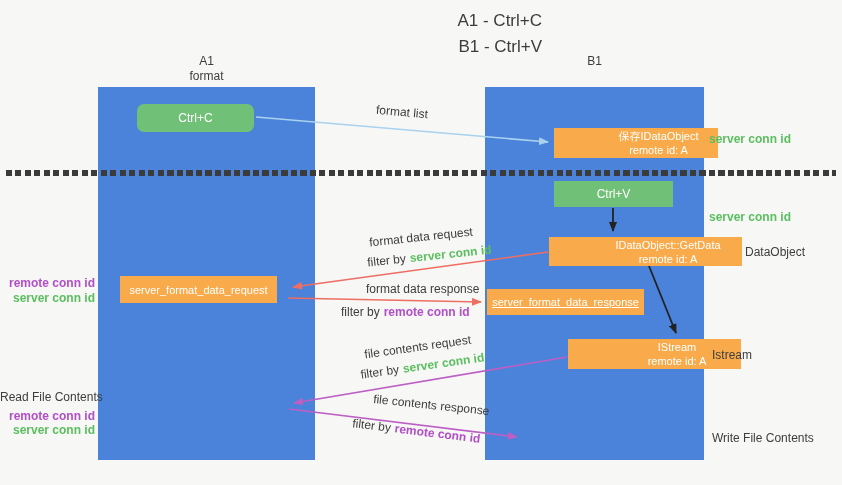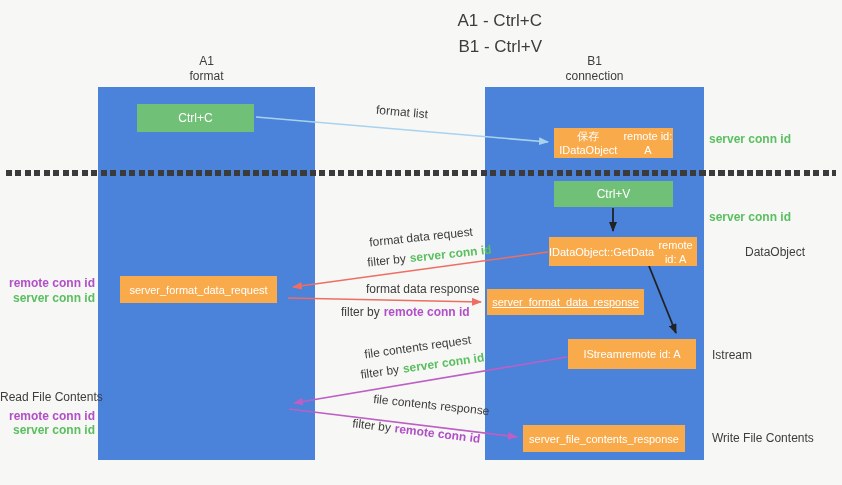--- a/index.html
+++ b/index.html
@@ -23,22 +23,22 @@
   .divider {
     left:6px; top:170px; width:830px; height:6px;
     background:repeating-linear-gradient(to right, var(--divider,#3b3b3b) 0 6px, transparent 6px 9.5px);
   }
   .node {
     display:flex; align-items:center; justify-content:center; text-align:center;
     color:#ffffff; font-size:11px; line-height:14px;
   }
   .node.green  { background:var(--node-green,#71c077); font-size:12px; }
   .node.orange { background:var(--node-orange,#f9ab4c); }
-  .col { flex-direction:row; }
-  .n-ctrlc   { left:137px; top:104px; width:117px; height:28px; }
+  .col { flex-direction:column;padding-left:45px; }
+  .n-ctrlc   { left:137px; top:104px; width:117px; height:28px;border-radius:7px; }
   .n-save    { left:554px; top:128px; width:119px; height:30px; }
   .n-ctrlv   { left:554px; top:181px; width:119px; height:26px; }
   .n-getdata { left:549px; top:237px; width:148px; height:29px; }
   .n-freq    { left:120px; top:276px; width:157px; height:27px; }
   .n-fresp   { left:487px; top:289px; width:157px; height:26px;text-decoration:underline; }
   .n-istream { left:568px; top:339px; width:128px; height:30px; }
   .n-filereq { left:128px; top:393px; width:160px; height:27px; }
   .n-fileresp{ left:523px; top:425px; width:162px; height:27px; }
   .slabel { font-size:12px; white-space:nowrap; }
   .slabel.dark   { color:var(--text-dark,#3d3d3d); }
@@ -68,21 +68,20 @@
     <div>A1 - Ctrl+C</div>
     <div>B1 - Ctrl+V</div>
   </div>
 
   <div class="abs lane-hdr hdr-a1">
     <div>A1</div>
     <div>format</div>
   </div>
   <div class="abs lane-hdr hdr-b1">
     <div>B1</div>
-    <div>connection</div>
   </div>
 
   <div class="abs lane lane-a1"></div>
   <div class="abs lane lane-b1"></div>
 
   <div class="abs divider"></div>
 
   <svg class="abs arrows" width="842" height="485">
     <defs>
       <marker id="ah-blue" markerUnits="userSpaceOnUse" markerWidth="10" markerHeight="8" refX="9" refY="4" orient="auto">
@@ -122,21 +121,20 @@
   </div>
 
   <div class="abs node orange n-freq">server_format_data_request</div>
   <div class="abs node orange n-fresp">server_format_data_response</div>
 
   <div class="abs node orange col n-istream">
     <span>IStream</span>
     <span>remote id: A</span>
   </div>
 
-  <div class="abs node orange n-fileresp">server_file_contents_response</div>
 
   <div class="abs elabel" style="left:376px; top:105px; transform:rotate(5deg);">format list</div>
 
   <div class="abs elabel" style="left:369px; top:230px; transform:rotate(-6deg);">format data request</div>
   <div class="abs elabel" style="left:367px; top:249px; transform:rotate(-6deg);">
     <span class="fb">filter by</span><span class="em-green">server conn id</span>
   </div>
 
   <div class="abs elabel" style="left:366px; top:282px;">format data response</div>
   <div class="abs elabel" style="left:341px; top:305px;">

